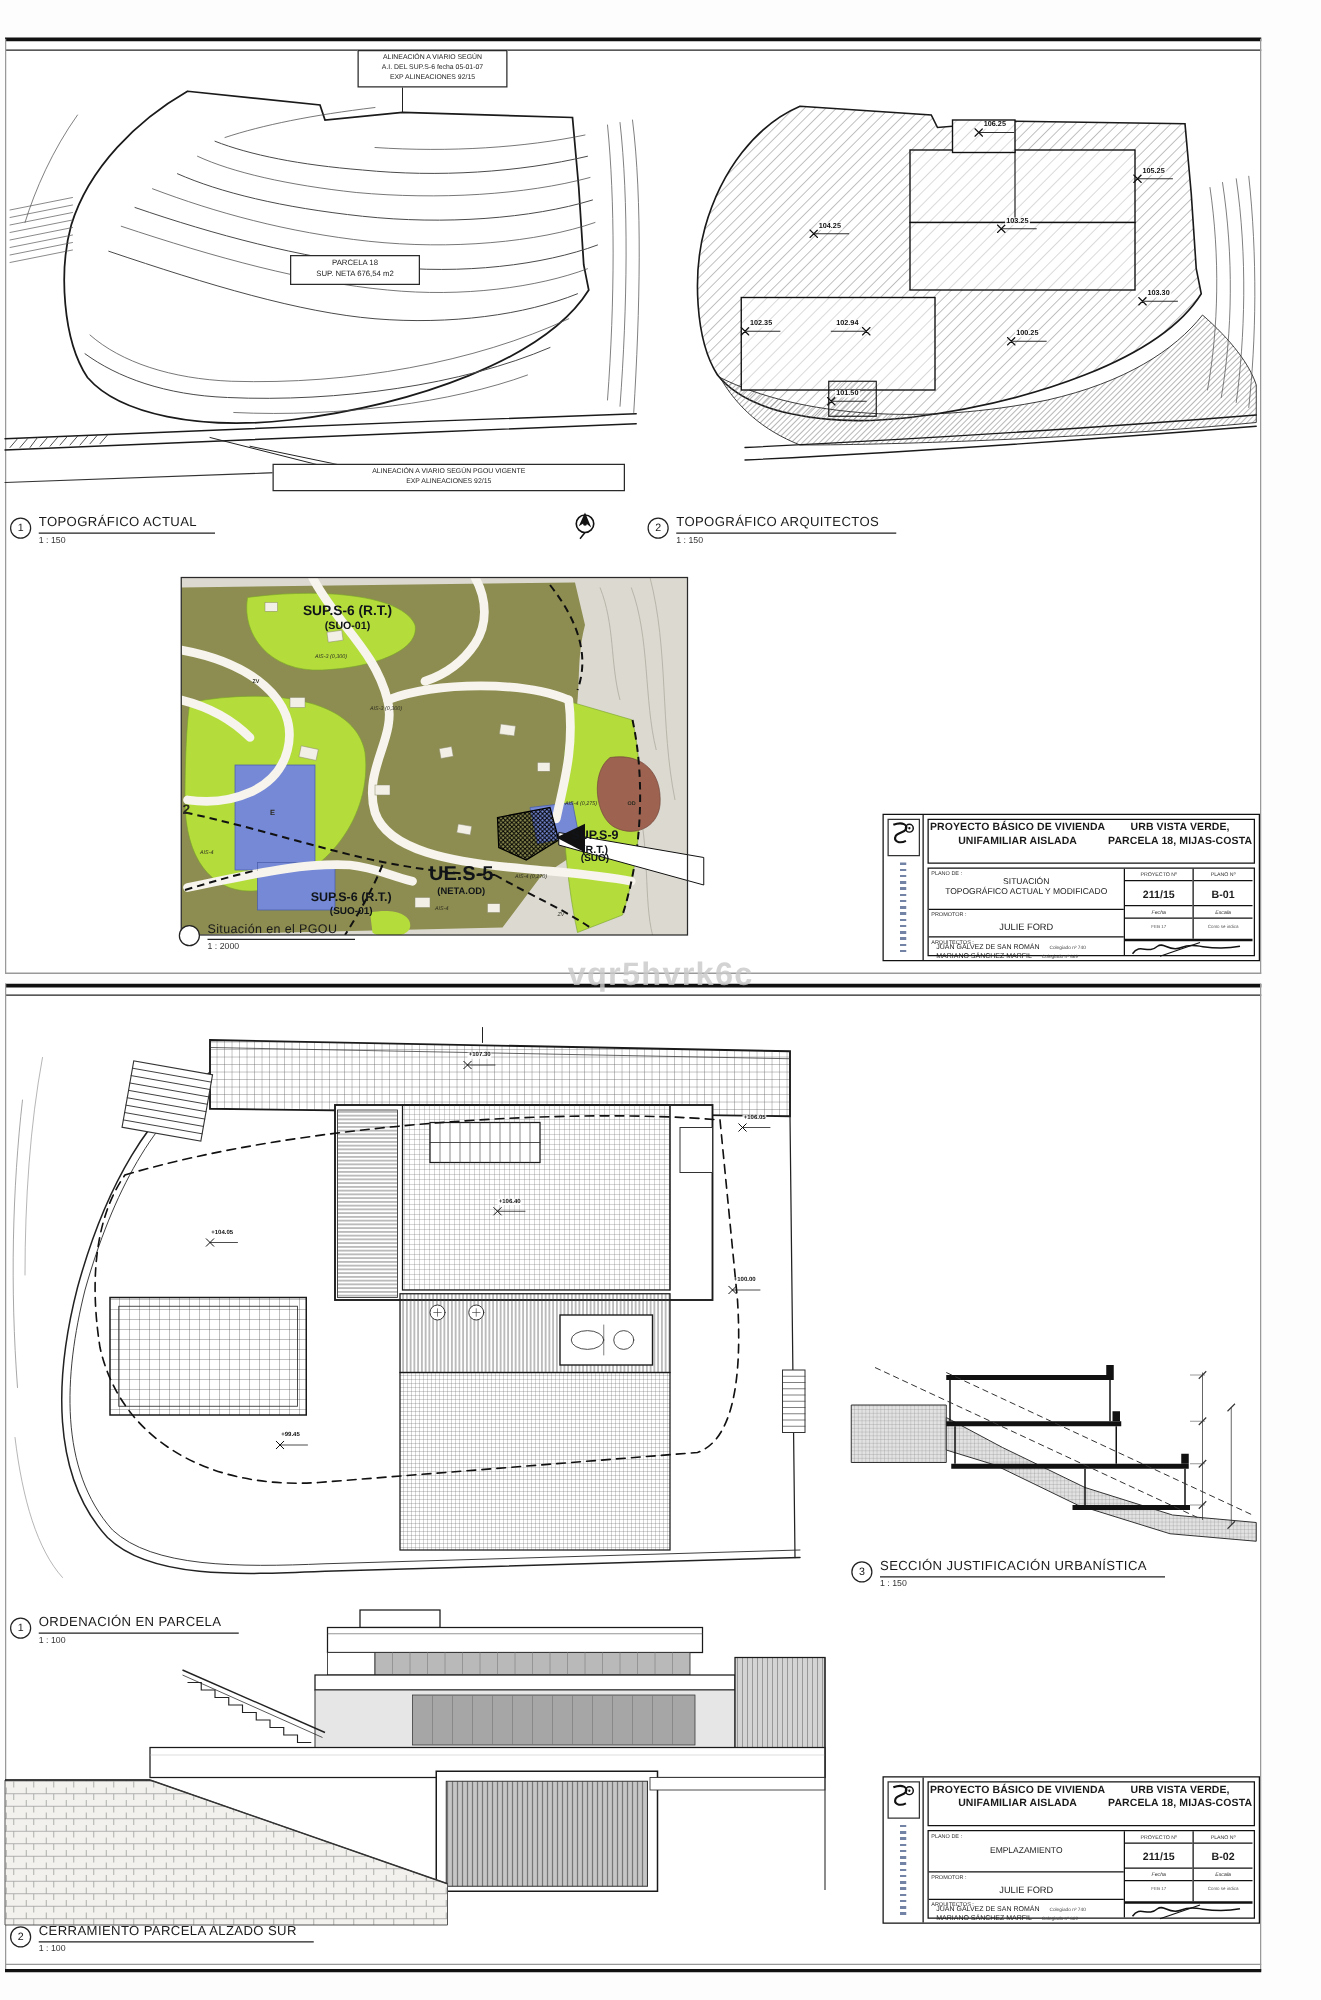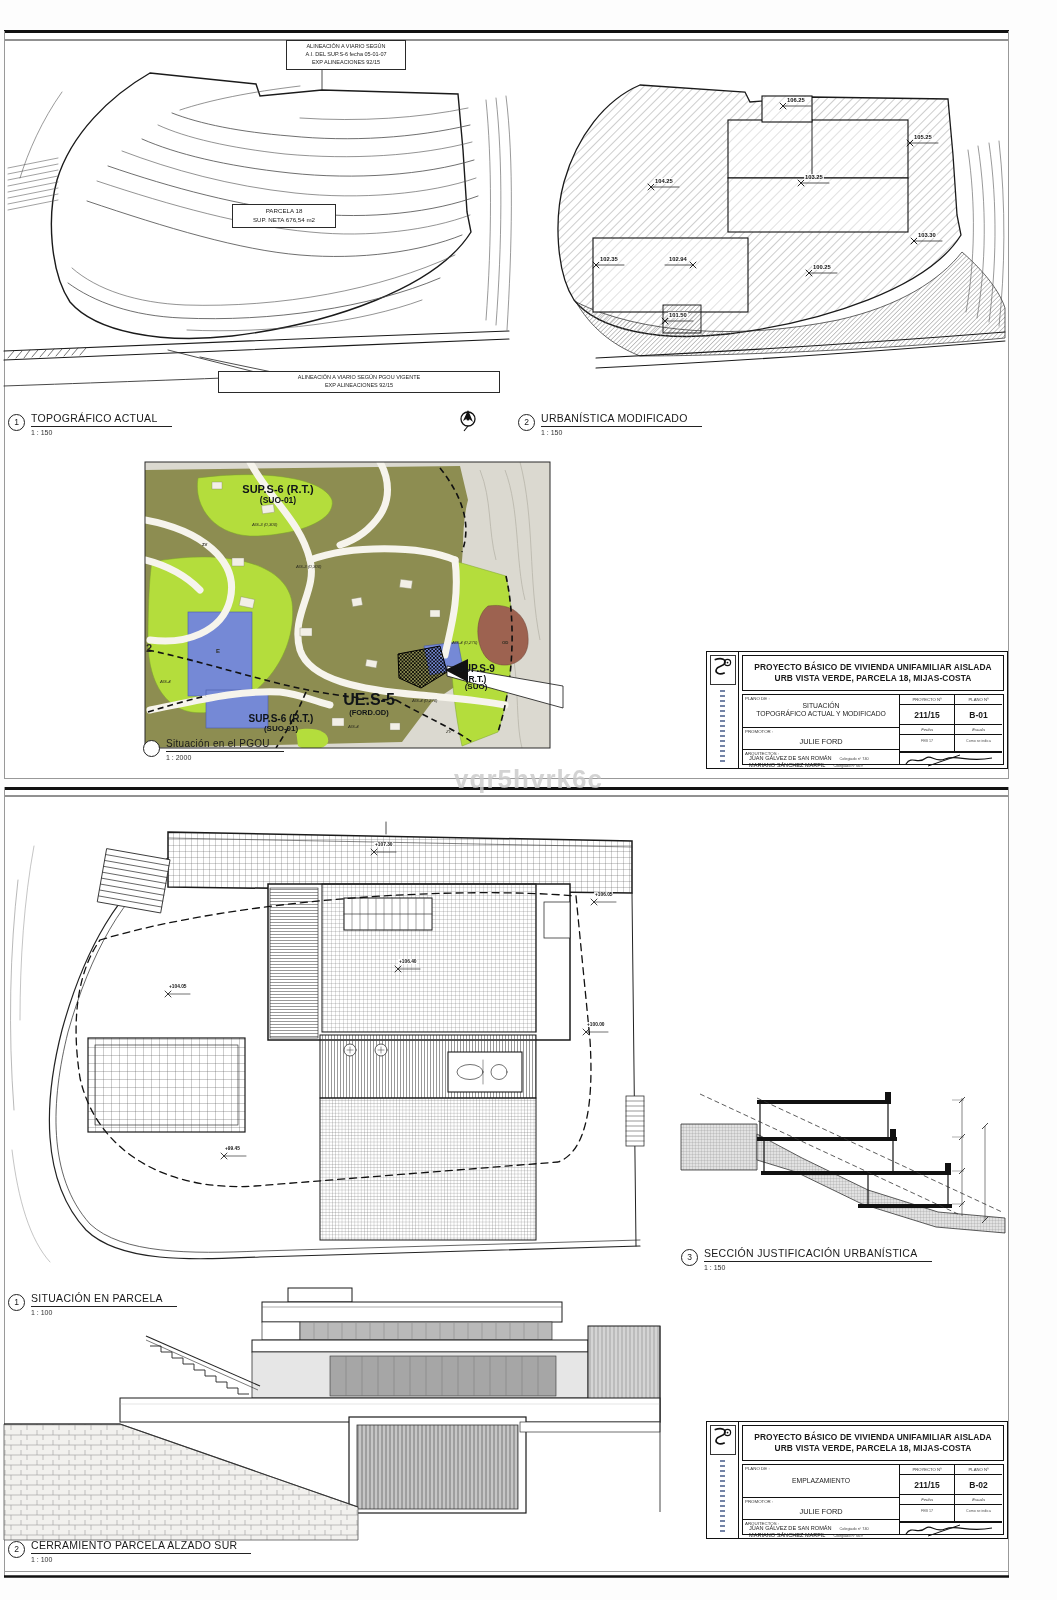--- a/index.html
+++ b/index.html
@@ -26,21 +26,21 @@
   .pg b{display:block;}
   .pg-sm{position:absolute;font-size:4.3px;font-style:italic;color:#2c2c20;white-space:nowrap;}
   
   .tblock{position:absolute;width:302px;height:118px;border:1.5px solid #111;background:#fff;
           box-sizing:border-box;display:flex;}
   .tb-strip{width:32px;border-right:1px solid #111;box-sizing:border-box;position:relative;}
   .tb-logo{position:absolute;left:3px;top:3px;width:24px;height:28px;border:1px solid #333;}
   .tb-vtext{position:absolute;left:13px;top:38px;width:5px;height:72px;
             background:repeating-linear-gradient(180deg,#7383a6 0 2px,transparent 2px 5px);}
   .tb-main{position:relative;flex:1;padding:3px;}
-  .tb-head{border:1.2px solid #111;height:34px;display:flex;flex-direction:column;
+  .tb-head{border:1.2px solid #111;height:34px;display:flex;flex-direction:row;
            justify-content:center;text-align:center;}
   .tb-head div{font-weight:bold;font-size:8.4px;line-height:1.3;letter-spacing:.1px;}
   .tb-grid{position:relative;margin-top:3px;height:71px;border:1px solid #111;box-sizing:border-box;}
   .tb-c1{position:absolute;left:0;top:0;width:157px;height:100%;border-right:1px solid #111;box-sizing:border-box;}
   .tb-r{position:relative;border-bottom:1px solid #111;box-sizing:border-box;}
   .tb-lab{position:absolute;left:2px;top:1px;font-size:4.4px;color:#333;}
   .tb-val{text-align:center;font-size:6.8px;line-height:1.25;padding-top:7px;}
   .tb-val1{text-align:center;font-size:7.4px;padding-top:9px;}
   .tb-arch{font-size:5.6px;line-height:1.25;padding-left:6px;display:flex;gap:8px;align-items:baseline;}
   .tb-col{font-size:3.8px;color:#444;}
@@ -487,21 +487,21 @@
   <div class="cap-num">1</div>
   <div>
     <div class="cap-title">TOPOGRÁFICO ACTUAL</div>
     <div class="cap-scale">1 : 150</div>
   </div>
 </div>
 
 <div class="cap" style="left:518px;top:412px;">
   <div class="cap-num">2</div>
   <div>
-    <div class="cap-title">URBANÍSTICA MODIFICADO</div>
+    <div class="cap-title">TOPOGRÁFICO ARQUITECTOS</div>
     <div class="cap-scale">1 : 150</div>
   </div>
 </div>
 
 <div class="spot" style="left:786px;top:97px;">106.25</div>
 <div class="spot" style="left:913px;top:134px;">105.25</div>
 <div class="spot" style="left:654px;top:178px;">104.25</div>
 <div class="spot" style="left:804px;top:174px;">103.25</div>
 <div class="spot" style="left:917px;top:232px;">103.30</div>
 <div class="spot" style="left:599px;top:256px;">102.35</div>
@@ -520,21 +520,21 @@
 <div class="pg-sm" style="left:502px;top:640px;font-weight:bold;font-style:normal;">OD</div>
 <div class="pg-sm" style="left:216px;top:648px;font-weight:bold;font-style:normal;font-size:6px;">E</div>
 <div class="pg-sm" style="left:160px;top:679px;">AIS-4</div>
 <div class="pg" style="left:452px;top:664px;width:48px;">
   <b style="font-size:10px;">SUP.S-9</b>
   <b style="font-size:8.5px;">(R.T.)</b>
   <b style="font-size:8px;">(SUO)</b>
 </div>
 <div class="pg" style="left:342px;top:692px;width:54px;">
   <b style="font-size:16px;">UE.S-5</b>
-  <b style="font-size:7.5px;">(FORD.OD)</b>
+  <b style="font-size:7.5px;">(NETA.OD)</b>
 </div>
 <div class="pg-sm" style="left:412px;top:698px;">AIS-4 (0,270)</div>
 <div class="pg-sm" style="left:348px;top:724px;">AIS-4</div>
 <div class="pg" style="left:226px;top:714px;width:110px;">
   <b style="font-size:10px;">SUP.S-6 (R.T.)</b>
   <b style="font-size:8px;">(SUO-01)</b>
 </div>
 <div class="pg-sm" style="left:446px;top:729px;">ZV</div>
 <div class="pg-sm" style="left:146px;top:642px;font-weight:bold;font-style:normal;font-size:11px;">2</div>
 
@@ -609,21 +609,21 @@
       </div>
     </div>
   </div>
 </div>
 
 <div class="watermark">vqr5hvrk6c</div>
 
 <div class="cap" style="left:8px;top:1292px;">
   <div class="cap-num">1</div>
   <div>
-    <div class="cap-title">SITUACIÓN EN PARCELA</div>
+    <div class="cap-title">ORDENACIÓN EN PARCELA</div>
     <div class="cap-scale">1 : 100</div>
   </div>
 </div>
 
 <div class="cap" style="left:681px;top:1247px;">
   <div class="cap-num">3</div>
   <div>
     <div class="cap-title">SECCIÓN JUSTIFICACIÓN URBANÍSTICA</div>
     <div class="cap-scale">1 : 150</div>
   </div>

